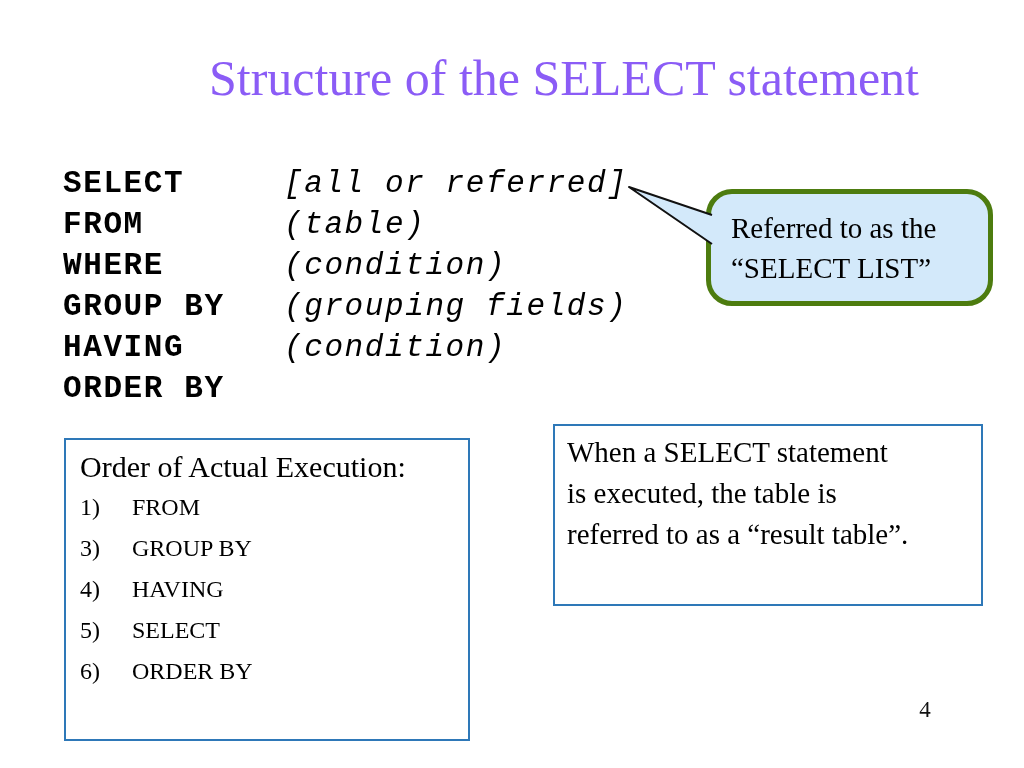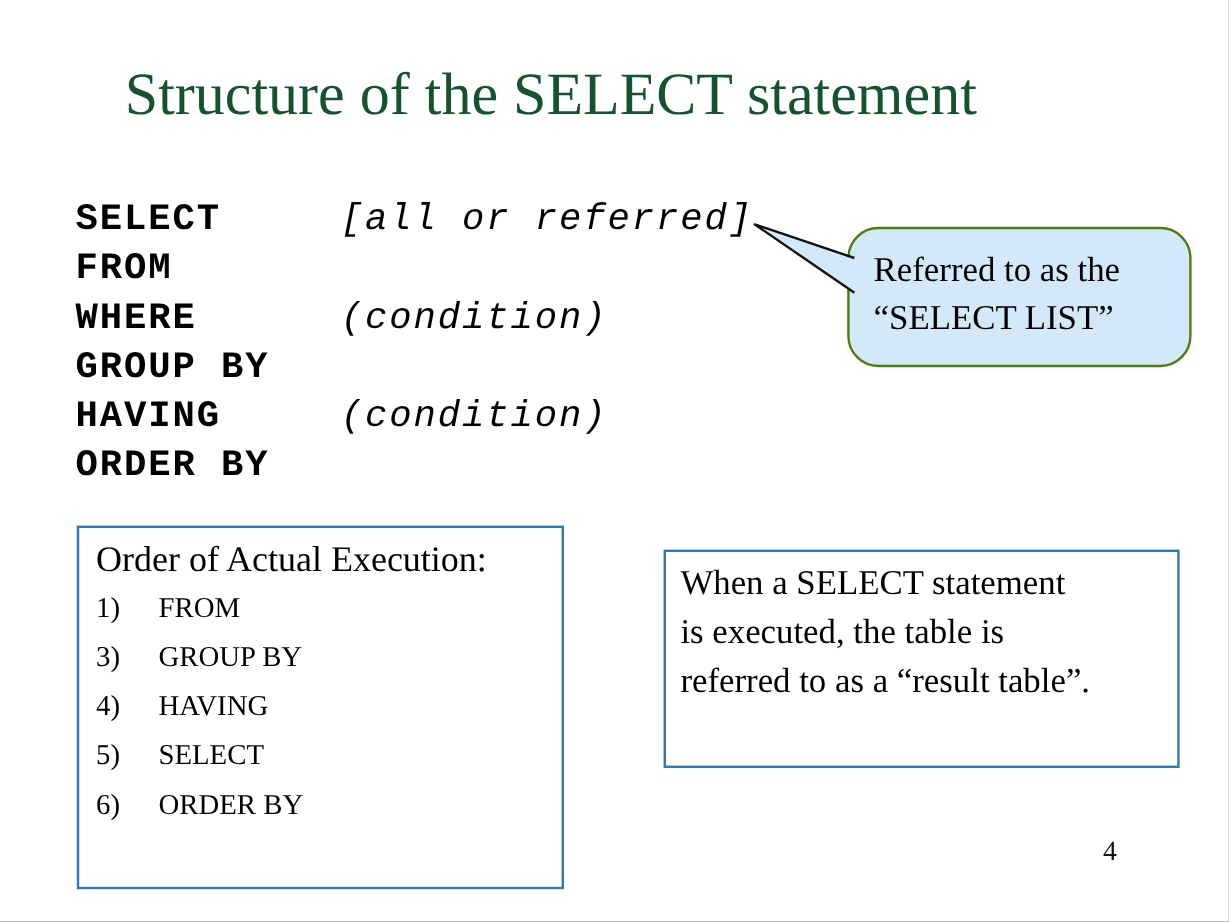--- a/index.html
+++ b/index.html
@@ -8,43 +8,43 @@
     width:1024px;height:768px;
     background:#ffffff;
     overflow:hidden;
     font-family:"Liberation Serif","DejaVu Serif",serif;
     color:#000;
   }
   
   .slide-title{
     position:absolute;
     left:104px;top:50px;width:920px;
-    text-align:left;
+    text-align:center;
     font-size:50px;
     line-height:1.15;
-    color:#14532d;
+    color:#8b5cf6;
     white-space:nowrap;
   }
   
   .code-block{
     position:absolute;
     left:63px;top:166px;width:600px;
     font-family:"Liberation Mono","DejaVu Sans Mono",monospace;
     font-size:31px;
     letter-spacing:1.6px;
   }
   .code-row{position:relative;height:41px;white-space:nowrap;}
   .code-kw{position:absolute;left:0;font-weight:bold;}
   .code-val{position:absolute;left:221px;font-style:italic;}
   
   .callout{
     position:absolute;
     left:706px;top:189px;width:287px;height:117px;
     background:#d3e9fa;
-    border:2px solid #4d7c0f;
+    border:5px solid #4d7c0f;
     border-radius:26px;
     box-sizing:border-box;
   }
   .callout-text{
     position:absolute;
     left:20px;top:14px;
     font-size:29px;
     line-height:40px;
     white-space:nowrap;
   }
@@ -58,21 +58,21 @@
   .blue-box{
     position:absolute;
     border:2px solid #2e78b8;
     box-sizing:border-box;
     background:#fff;
   }
   .exec-box{left:64px;top:438px;width:406px;height:303px;padding:6px 0 0 14px;}
   .exec-title{font-size:30px;line-height:41px;white-space:nowrap;}
   .exec-item{font-size:24px;line-height:41px;white-space:nowrap;}
   .exec-num{display:inline-block;width:52px;}
-  .result-box{left:553px;top:458px;width:430px;height:182px;padding:6px 16px 0 12px;}
+  .result-box{left:553px;top:424px;width:430px;height:182px;padding:6px 16px 0 12px;}
   .result-line{font-size:29px;line-height:41px;white-space:nowrap;}
   
   .page-number{
     position:absolute;
     left:905px;top:697px;width:40px;
     text-align:center;
     font-size:23px;
     color:#111;
   }
 </style>
@@ -83,27 +83,29 @@
 
   <div class="slide-title">Structure of the SELECT statement</div>
 
   <div class="code-block">
     <div class="code-row">
       <span class="code-kw">SELECT</span>
       <span class="code-val">[all or referred]</span>
     </div>
     <div class="code-row">
       <span class="code-kw">FROM</span>
+      <span class="code-val">(table)</span>
     </div>
     <div class="code-row">
       <span class="code-kw">WHERE</span>
       <span class="code-val">(condition)</span>
     </div>
     <div class="code-row">
       <span class="code-kw">GROUP BY</span>
+      <span class="code-val">(grouping fields)</span>
     </div>
     <div class="code-row">
       <span class="code-kw">HAVING</span>
       <span class="code-val">(condition)</span>
     </div>
     <div class="code-row">
       <span class="code-kw">ORDER BY</span>
     </div>
   </div>
 

